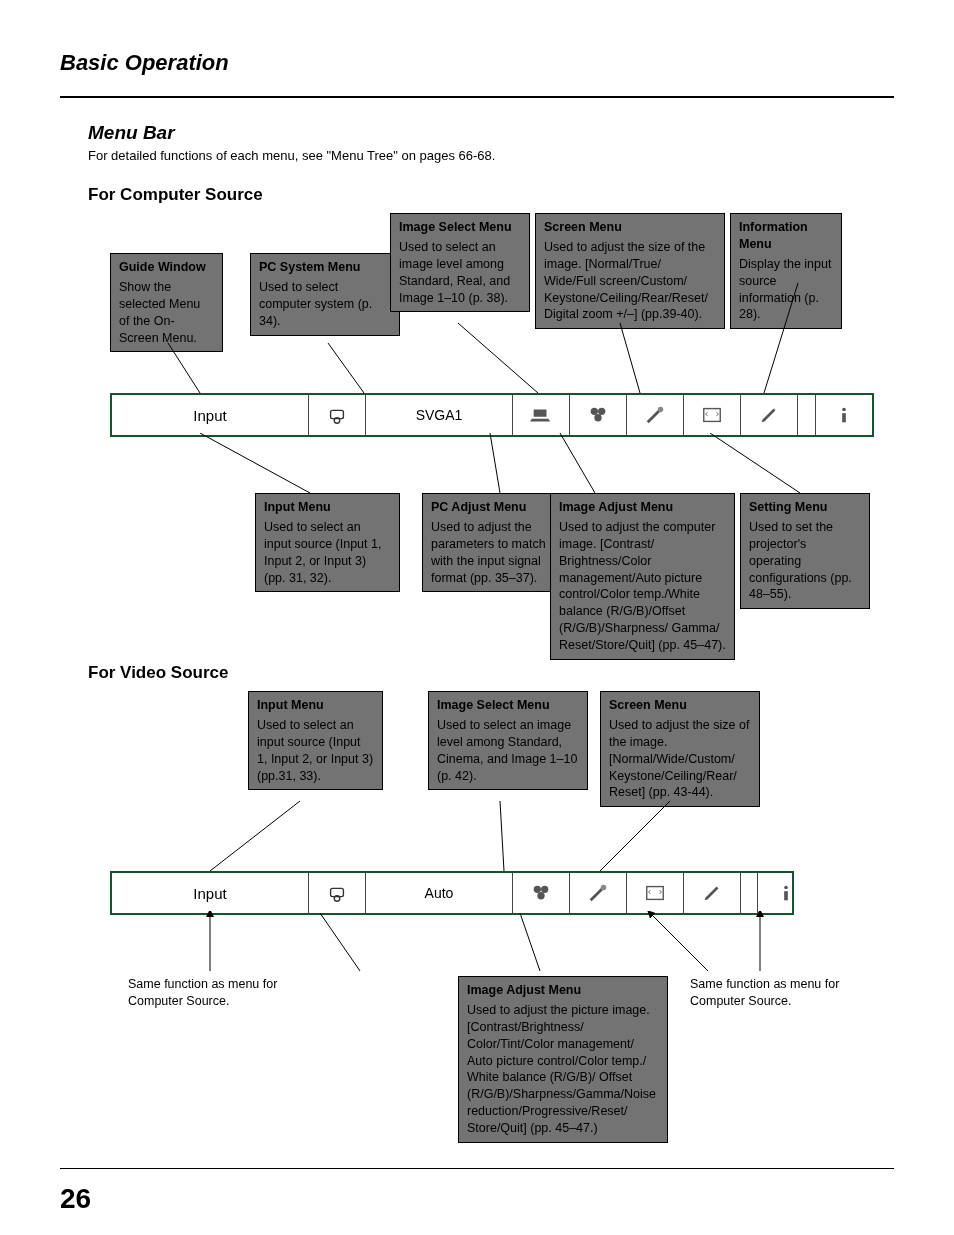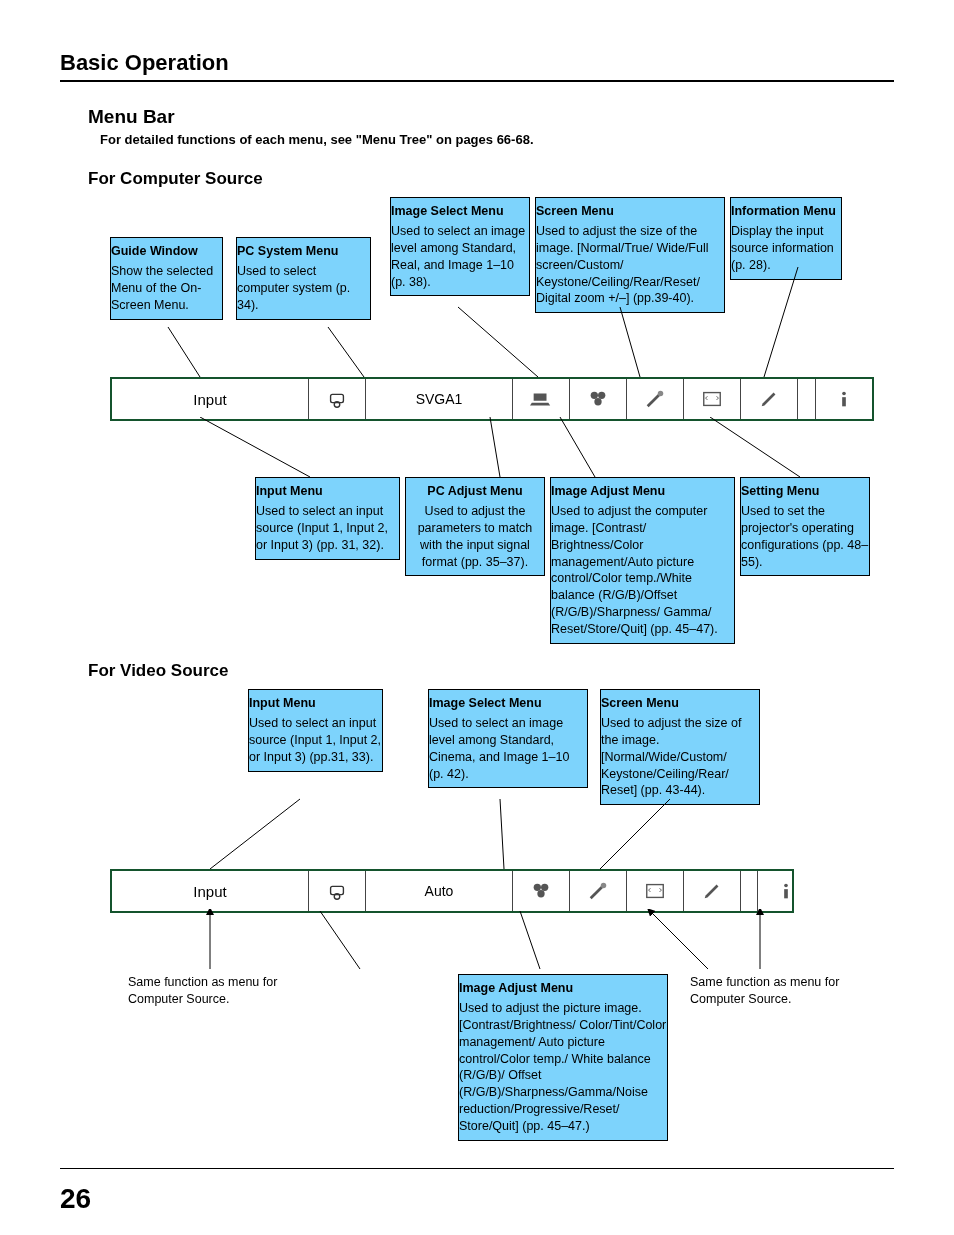--- a/index.html
+++ b/index.html
@@ -13,62 +13,63 @@
   .page {
     width: 954px;
     height: 1235px;
     position: relative;
     box-sizing: border-box;
     padding: 50px 60px 30px 60px;
   }
   .section-title {
     font-size: 22px;
     font-weight: bold;
-    margin-bottom: 4px;
+    margin-bottom: 20px;
+    font-style: italic;
   }
   hr.heavy {
     border: none;
     border-top: 2px solid #000;
     margin: 0 0 24px 0;
   }
   .sub-title {
     font-size: 19px;
     font-weight: bold;
+    font-style: italic;
     margin-left: 28px;
     margin-bottom: 4px;
   }
   .intro {
-    margin-left: 40px;
+    margin-left: 28px;
     margin-bottom: 22px;
-    font-weight: bold;
   }
   .source-title {
     font-size: 17px;
     font-weight: bold;
     margin-left: 28px;
     margin-bottom: 8px;
   }
   .diagram {
     position: relative;
     width: 100%;
     height: 440px;
   }
   .diagram2 {
     position: relative;
     width: 100%;
     height: 480px;
   }
   .callout {
     position: absolute;
     border: 1px solid #000;
-    padding: 5px 0;
+    padding: 5px 8px;
     box-sizing: border-box;
     font-size: 12.5px;
     line-height: 1.35;
-    background: #7dd3fc;
+    background: #737373;
   }
   .callout .ct {
     font-weight: bold;
     margin-bottom: 3px;
     display: block;
   }
   .note {
     position: absolute;
     font-size: 12.5px;
     line-height: 1.35;
@@ -124,21 +125,21 @@
   <div class="intro">For detailed functions of each menu, see "Menu Tree" on pages 66-68.</div>
 
   <div class="source-title">For Computer Source</div>
 
   <div class="diagram">
 
     <div class="callout" style="left:50px; top:40px; width:113px;">
       <span class="ct">Guide Window</span>
       <span>Show the selected Menu of the On-Screen Menu.</span>
     </div>
-    <div class="callout" style="left:176px; top:40px; width:135px;">
+    <div class="callout" style="left:190px; top:40px; width:150px;">
       <span class="ct">PC System Menu</span>
       <span>Used to select computer system (p. 34).</span>
     </div>
     <div class="callout" style="left:330px; top:0px; width:140px;">
       <span class="ct">Image Select Menu</span>
       <span>Used to select an image level among Standard, Real, and Image 1–10 (p. 38).</span>
     </div>
     <div class="callout" style="left:475px; top:0px; width:190px;">
       <span class="ct">Screen Menu</span>
       <span>Used to adjust the size of the image. [Normal/True/ Wide/Full screen/Custom/ Keystone/Ceiling/Rear/Reset/ Digital zoom +/–] (pp.39-40).</span>
@@ -207,35 +208,35 @@
       <line x1="140" y1="0" x2="250" y2="60" stroke="#000"></line>
       <line x1="430" y1="0" x2="440" y2="60" stroke="#000"></line>
       <line x1="500" y1="0" x2="535" y2="60" stroke="#000"></line>
       <line x1="650" y1="0" x2="740" y2="60" stroke="#000"></line>
     </svg>
 
     <div class="callout" style="left:195px; top:280px; width:145px;">
       <span class="ct">Input Menu</span>
       <span>Used to select an input source (Input 1, Input 2, or Input 3) (pp. 31, 32).</span>
     </div>
-    <div class="callout" style="left:345px; top:280px; width:140px;text-align:center;">
+    <div class="callout" style="left:362px; top:280px; width:140px;">
       <span class="ct">PC Adjust Menu</span>
       <span>Used to adjust the parameters to match with the input signal format (pp. 35–37).</span>
     </div>
     <div class="callout" style="left:490px; top:280px; width:185px;">
       <span class="ct">Image Adjust Menu</span>
       <span>Used to adjust the computer image. [Contrast/ Brightness/Color management/Auto picture control/Color temp./White balance (R/G/B)/Offset (R/G/B)/Sharpness/ Gamma/ Reset/Store/Quit] (pp. 45–47).</span>
     </div>
     <div class="callout" style="left:680px; top:280px; width:130px;">
       <span class="ct">Setting Menu</span>
       <span>Used to set the projector's operating configurations (pp. 48–55).</span>
     </div>
   </div>
 
-  <div class="source-title" style="margin-top:24px;">For Video Source</div>
+  <div class="source-title" style="margin-top:10px;">For Video Source</div>
 
   <div class="diagram2">
 
     <div class="callout" style="left:188px; top:0px; width:135px;">
       <span class="ct">Input Menu</span>
       <span>Used to select an input source (Input 1, Input 2, or Input 3) (pp.31, 33).</span>
     </div>
     <div class="callout" style="left:368px; top:0px; width:160px;">
       <span class="ct">Image Select Menu</span>
       <span>Used to select an image level among Standard, Cinema, and Image 1–10 (p. 42).</span>

